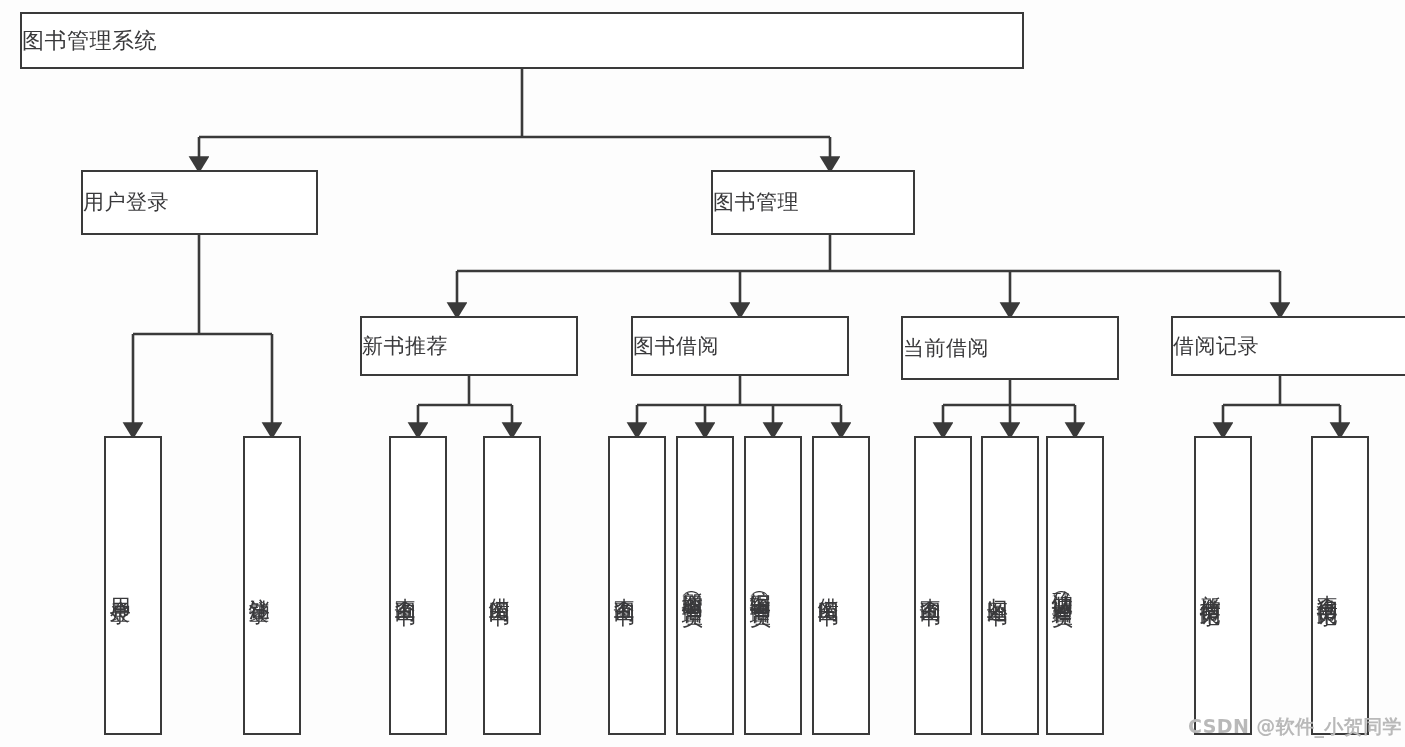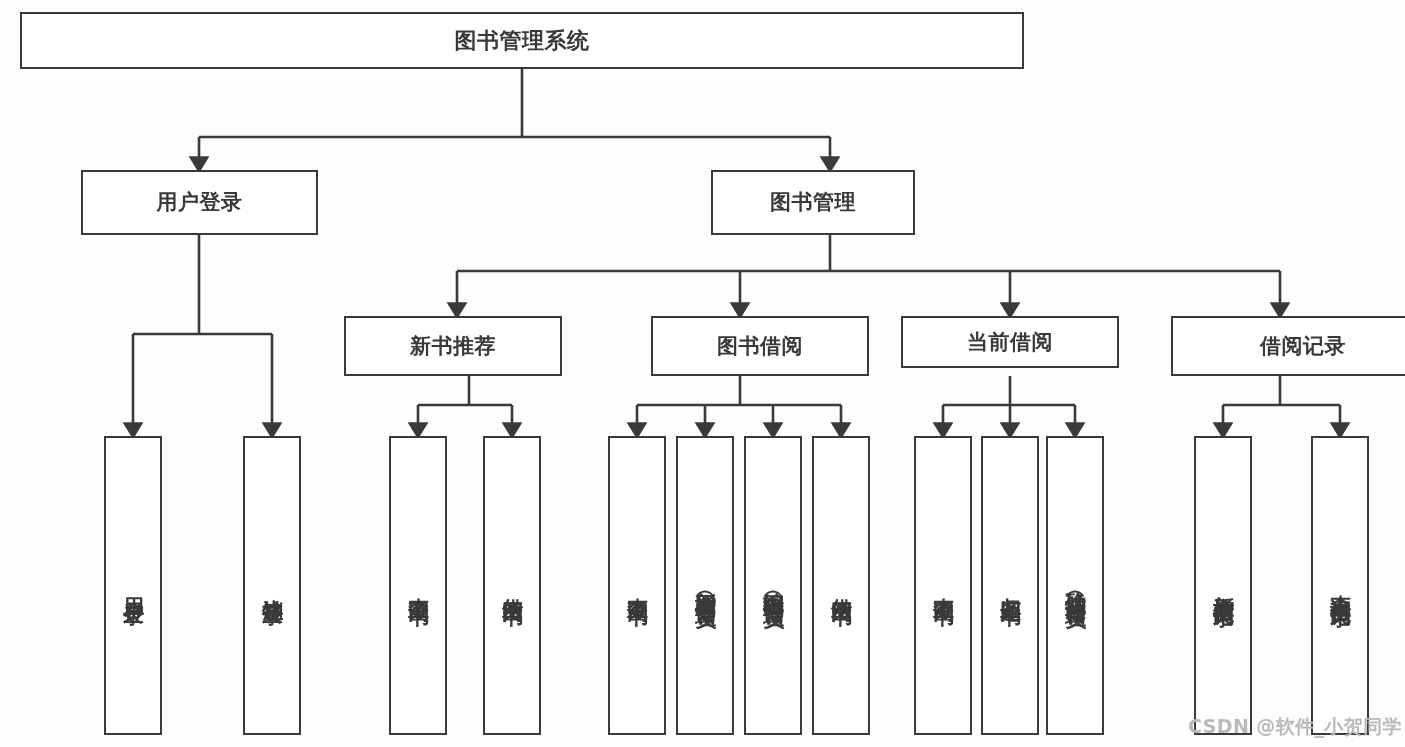--- a/index.html
+++ b/index.html
@@ -25,23 +25,22 @@
     height: 747px;
     pointer-events: none;
   }
   .node {
     position: absolute;
     box-sizing: border-box;
     border: 2.5px solid #3a3a3a;
     background: #ffffff;
     display: flex;
     align-items: center;
-    justify-content: center;
+    justify-content: flex-start;
     color: #39393b;
-    font-weight: bold;
   }
   .node .label {
     font-size: 21px;
     line-height: 1.18;
     letter-spacing: 0.5px;
     white-space: nowrap;
     color: #39393b;
   }
   .node.root .label { font-size: 22px; }
   .node.leaf {
@@ -127,27 +126,27 @@
     <span class="label">图书管理系统</span>
   </div>
 
   <div class="node" style="left:81px; top:170px; width:237px; height:65px;">
     <span class="label">用户登录</span>
   </div>
   <div class="node" style="left:711px; top:170px; width:204px; height:65px;">
     <span class="label">图书管理</span>
   </div>
 
-  <div class="node" style="left:344px; top:316px; width:218px; height:60px;">
+  <div class="node" style="left:360px; top:316px; width:218px; height:60px;">
     <span class="label">新书推荐</span>
   </div>
-  <div class="node" style="left:631px; top:316px; width:218px; height:60px;margin-left:20px;">
+  <div class="node" style="left:631px; top:316px; width:218px; height:60px;">
     <span class="label">图书借阅</span>
   </div>
-  <div class="node" style="left:901px; top:316px; width:218px; height:52px;">
+  <div class="node" style="left:901px; top:316px; width:218px; height:64px;">
     <span class="label">当前借阅</span>
   </div>
   <div class="node" style="left:1171px; top:316px; width:264px; height:60px;">
     <span class="label">借阅记录</span>
   </div>
 
   <div class="node leaf" style="left:104px; top:436px; width:58px; height:299px;">
     <span class="label">用户登录</span>
   </div>
   <div class="node leaf" style="left:243px; top:436px; width:58px; height:299px;">

